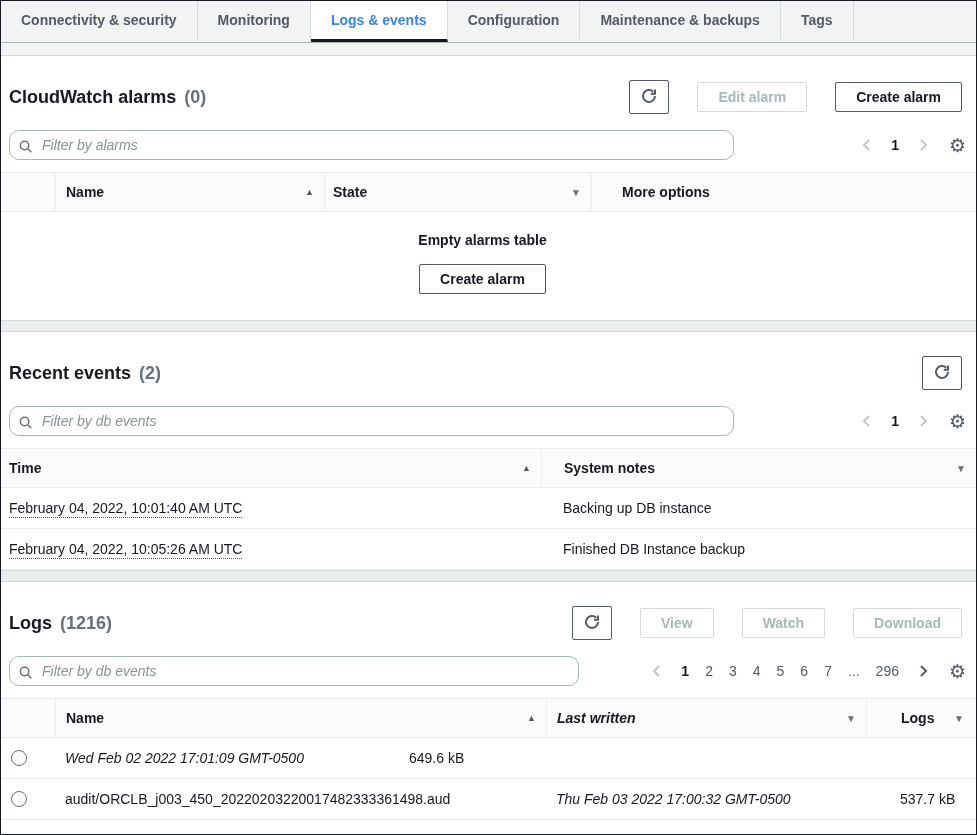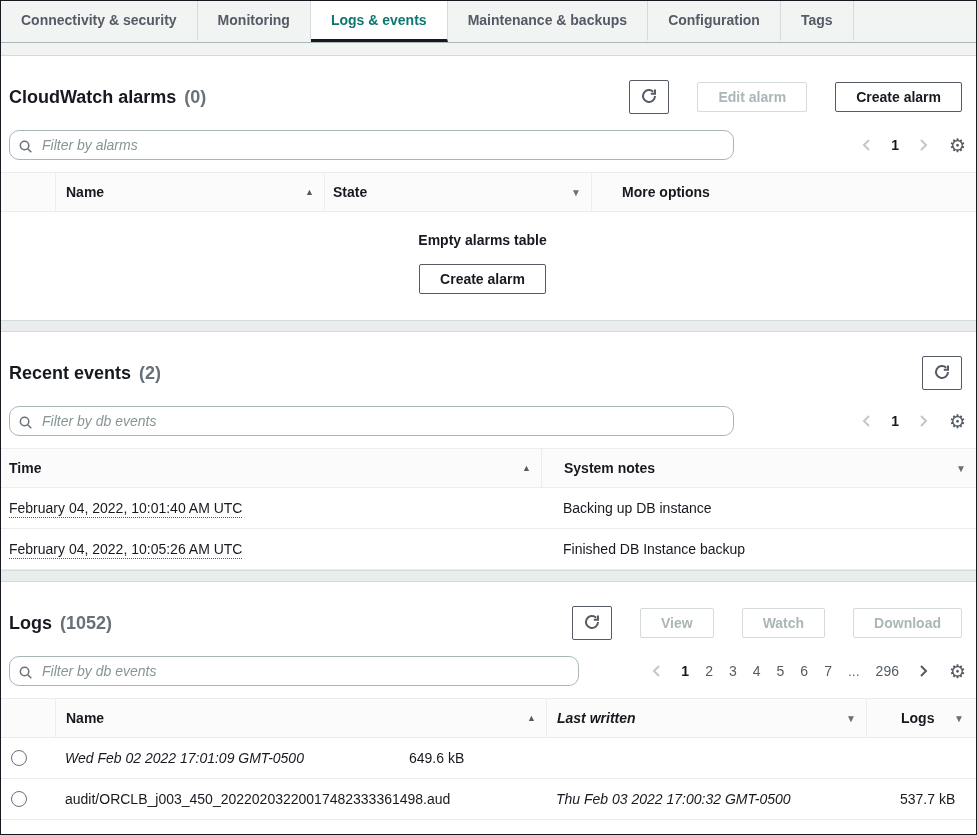--- a/index.html
+++ b/index.html
@@ -8,21 +8,21 @@
     width:977px; height:835px; border:1px solid #16191f; background:#fff;
     color:#16191f; overflow:hidden; position:relative; font-size:14px;
   }
   
   .tabbar { display:flex; background:#f2f3f3; border-bottom:1px solid #aab7b8; height:42px; }
   .tab {
     display:flex; align-items:center; padding:0 20px; font-weight:700; font-size:14px;
     color:#545b64; border-right:1px solid #d5dbdb; cursor:pointer;
     border-bottom:3px solid transparent; white-space:nowrap;
   }
-  .tab.active { color:#0f766e; background:#fff; border-bottom-color:#16191f; }
+  .tab.active { color:#3b82f6; background:#fff; border-bottom-color:#16191f; }
   .tab-gap { height:13px; background:#f2f3f3; border-bottom:1px solid #d5dbdb; }
 
   
   .section-header {
     display:flex; justify-content:space-between; align-items:center;
     padding:24px 14px 14px 8px;
   }
   .section-title { font-size:18px; font-weight:700; color:#16191f; }
   .count { color:#687078; font-weight:700; margin-left:4px; }
   .hdr-actions { display:flex; align-items:center; gap:28px; }
@@ -96,22 +96,22 @@
 </style>
 </head>
 <body>
 
 <div class="page">
 
   <div class="tabbar">
     <div class="tab">Connectivity &amp; security</div>
     <div class="tab">Monitoring</div>
     <div class="tab active">Logs &amp; events</div>
+    <div class="tab">Configuration</div>
     <div class="tab">Maintenance &amp; backups</div>
-    <div class="tab">Configuration</div>
     <div class="tab">Tags</div>
   </div>
   <div class="tab-gap"></div>
 
   <div class="section">
     <div class="section-header">
       <div>
         <span class="section-title">CloudWatch alarms</span>
         <span class="section-title count">(0)</span>
       </div>
@@ -246,21 +246,21 @@
       <div class="cell col-notes">Finished DB Instance backup</div>
     </div>
   </div>
 
   <div class="divider"></div>
 
   <div class="section">
     <div class="section-header">
       <div>
         <span class="section-title">Logs</span>
-        <span class="section-title count">(1052)</span>
+        <span class="section-title count">(1216)</span>
       </div>
       <div class="hdr-actions">
         <button class="icon-btn">
           <span>
             <svg width="16" height="16" viewBox="0 0 16 16">
                 <path d="M14 8a6 6 0 1 1-1.8-4.3" fill="none" stroke="currentColor" stroke-width="2"></path>
                 <path d="M14 1.5v4.2H9.8" fill="none" stroke="currentColor" stroke-width="2"></path>
               </svg>
           </span>
         </button>

